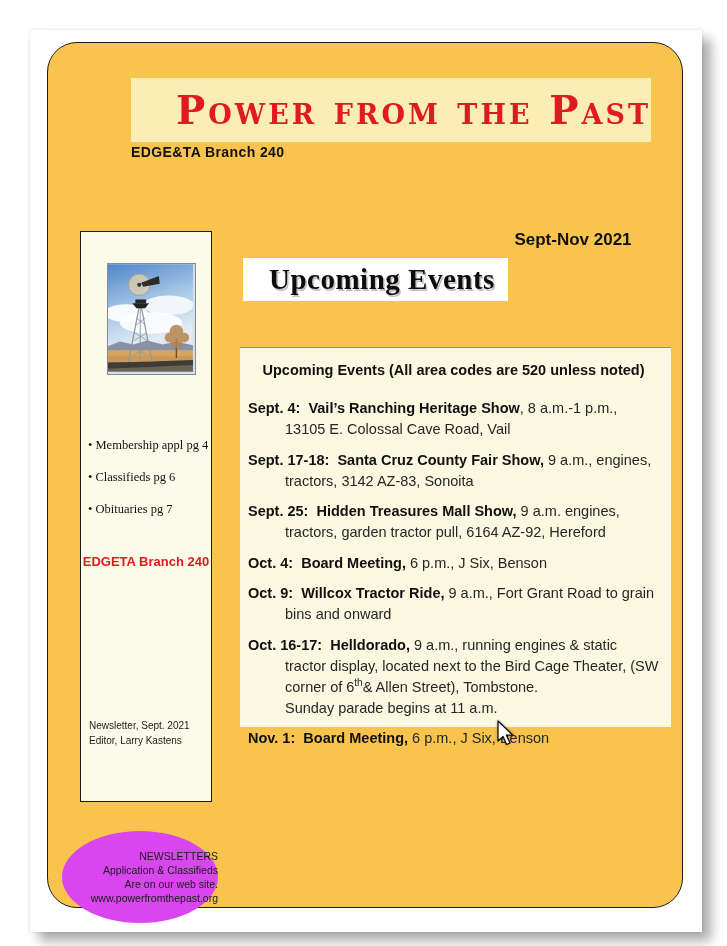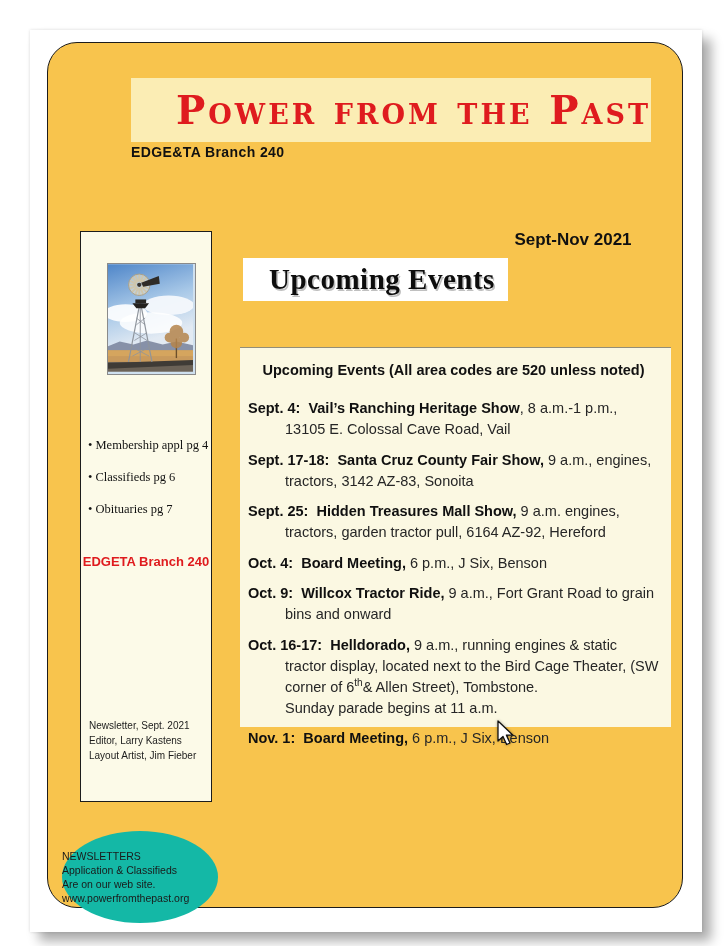--- a/index.html
+++ b/index.html
@@ -84,23 +84,23 @@
     color:var(--accent-red,#DF1B1E);letter-spacing:4px;line-height:1;margin-top:0;
   }
   .logo-motto{
     margin:1px 6px 0;text-align:center;font-size:10px;font-weight:600;color:#1a1a1a;
     border-bottom:2.5px solid #000;padding-bottom:2px;white-space:nowrap;
   }
   .credits{position:absolute;left:8px;top:486px;font-size:10px;line-height:1.5;color:#1c1c1c;}
   
   .oval{
     position:absolute;left:14px;top:788px;width:156px;height:92px;
-    background:#14b8a6;border-radius:50%;z-index:5;
+    background:#d946ef;border-radius:50%;z-index:5;
     display:flex;flex-direction:column;justify-content:center;
-    text-align:left;font-size:10.5px;line-height:1.35;color:#1a1a1a;
+    text-align:right;font-size:10.5px;line-height:1.35;color:#1a1a1a;
   }
   .oval .url{color:#1a1a1a;text-decoration:none;}
   
   .title-box{
     position:absolute;left:195px;top:215px;width:265px;height:43px;
     background:#ffffff;display:flex;align-items:center;
   }
   .section-title{
     font-family:"Liberation Serif", serif;font-weight:700;font-size:29px;
     color:#0d0d0d;padding-left:26px;white-space:nowrap;letter-spacing:.5px;
@@ -185,21 +185,20 @@
           <div class="toc-item">• Classifieds pg 6</div>
           <div class="toc-item">• Obituaries pg 7</div>
         </div>
 
       <div class="branch-label">EDGETA Branch 240</div>
 
 
       <div class="credits">
           <div>Newsletter, Sept. 2021</div>
           <div>Editor, Larry Kastens</div>
-          <div>Layout Artist, Jim Fieber</div>
         </div>
     </div>
 
     <div class="title-box">
       <div class="section-title">Upcoming Events</div>
     </div>
 
     <div class="events-panel">
       <div class="events-header">Upcoming Events (All area codes are 520 unless noted)</div>
       <div>

